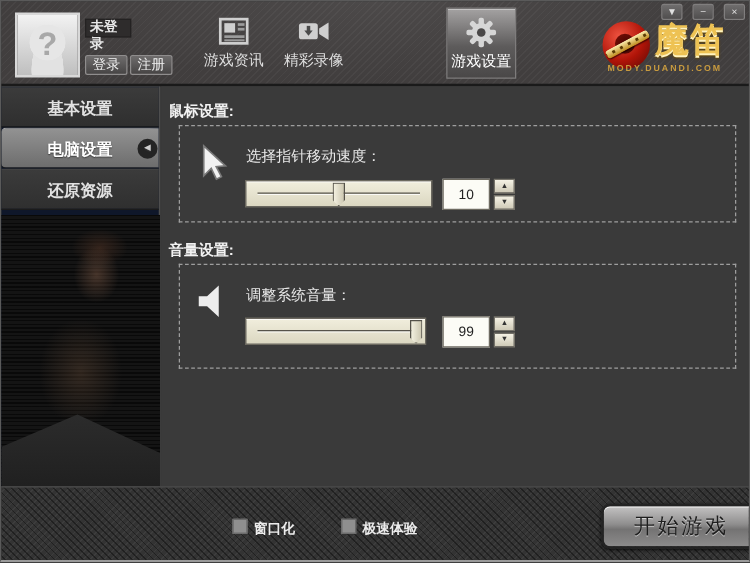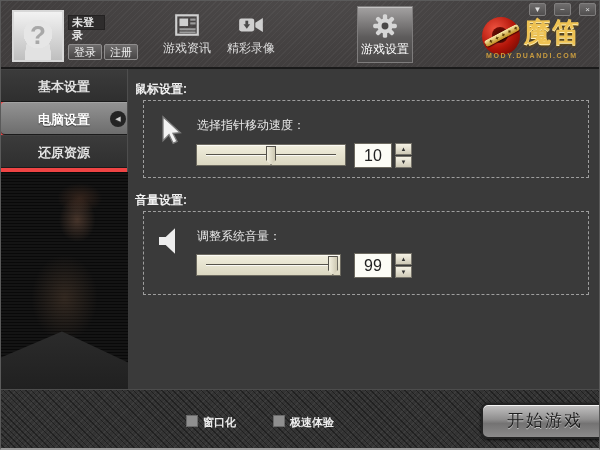--- a/index.html
+++ b/index.html
@@ -53,21 +53,21 @@
           color:#eec253; text-shadow:0 1px 0 #fff3c0, 0 2px 2px #6b4a00; letter-spacing:1px; }
   .logo-sub { position:absolute; left:4px; top:38px; font-size:7px; font-weight:bold;
           color:#c89b3f; letter-spacing:1.6px; white-space:nowrap; }
 
   .winbtn { position:absolute; top:2px; width:17px; height:13px; border-radius:2px;
           background:linear-gradient(#6f6d6d,#504e4e); border:1px solid #807e7e;
           color:#e0e0e0; font-size:8px; line-height:11px; text-align:center; cursor:pointer; }
   .wb1 { left:528px; } .wb2 { left:553px; } .wb3 { left:578px; }
 
   
-  .sidebar { position:absolute; left:0; top:68px; width:127px; height:320px; background:#ef4444;
+  .sidebar { position:absolute; left:0; top:68px; width:127px; height:320px; background:#0f172a;
           border-right:1px solid #4e4e4e; }
   .nav-item { position:relative; height:33px; line-height:33px; text-align:center;
           font-size:13px; font-weight:bold; color:#e2e2e2; cursor:pointer;
           background:linear-gradient(#3b3b3b,#2f2f2f);
           border-top:1px solid #424242; border-bottom:1px solid #1b1b1b; }
   .nav-item.selected { background:linear-gradient(#929292,#6d6d6d); color:#fff;
           border-radius:4px 0 0 4px; border-top-color:#a2a2a2; text-shadow:0 1px 1px #3a3a3a; }
   .nav-arrow { position:absolute; right:1px; top:8px; width:16px; height:16px; border-radius:50%;
           background:#242424; color:#d0d0d0; font-size:7px; line-height:16px; text-align:center; }
   .char-art { position:absolute; left:0; top:103px; width:127px; height:217px;
@@ -92,21 +92,21 @@
   .slider { position:absolute; left:52px; top:43px; height:22px;
           background:linear-gradient(#f1eedd,#dbd7c1); border:1px solid #6d6a60;
           box-shadow:inset 0 1px 0 rgba(255,255,255,.7); cursor:pointer; }
   .sl-mouse { width:150px; } .sl-volume { width:145px; top:42px; }
   .track { position:absolute; left:9px; right:9px; top:9px; height:1px; background:#56534a;
           box-shadow:0 1px 0 rgba(255,255,255,.8); }
   .thumb { position:absolute; top:1px; width:10px; height:19px;
           background:linear-gradient(90deg,#f3f0e0,#cdc8b2); border:1px solid #55524a;
           clip-path:polygon(0 0,100% 0,100% 74%,50% 100%,0 74%); cursor:grab; }
   .num-input { position:absolute; left:210px; width:38px; height:25px; background:#fcfcf6;
-          border:1px solid #6d6a60; font-size:16px; text-align:center; color:#222;
+          border:1px solid #6d6a60; font-size:11px; text-align:center; color:#222;
           font-family:"Liberation Sans",sans-serif; }
   .ni-mouse { top:42px; } .ni-volume { top:41px; }
   .spinner { position:absolute; left:251px; width:17px; height:25px; }
   .sp-mouse { top:42px; } .sp-volume { top:41px; }
   .spin-btn { width:17px; height:12px; background:linear-gradient(#f5f2e5,#cfcab7);
           border:1px solid #76736a; font-size:6px; color:#333; line-height:10px;
           text-align:center; cursor:pointer; }
   .spin-btn + .spin-btn { margin-top:1px; }
 
   

